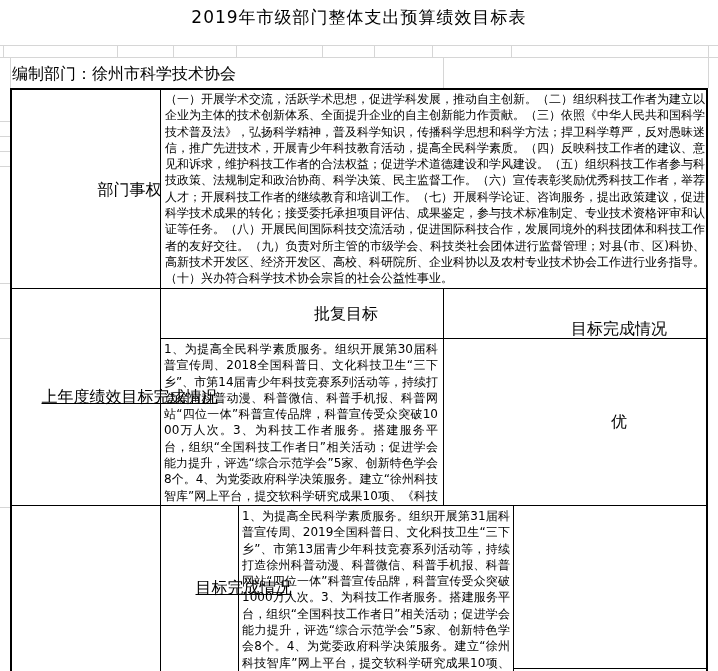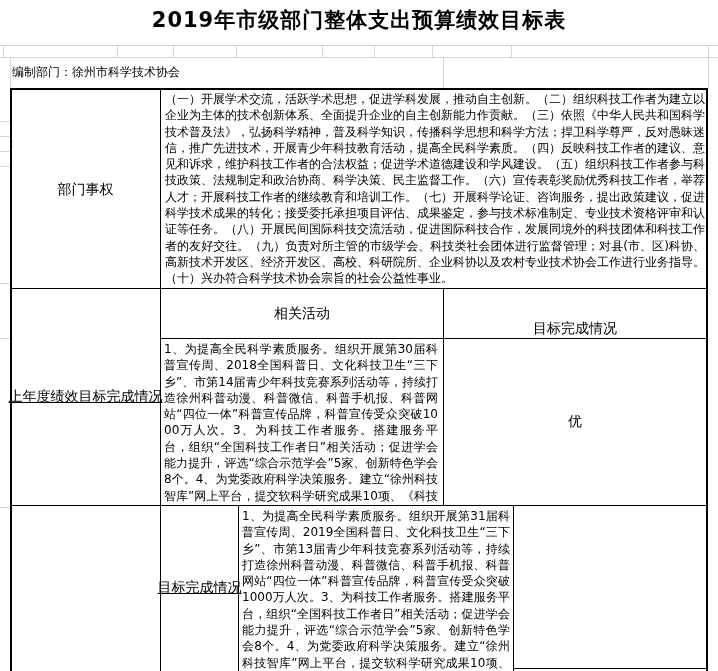--- a/index.html
+++ b/index.html
@@ -3,33 +3,33 @@
 <meta charset="utf-8">
 <style>
   html,body{margin:0;padding:0;}
   body{
     width:718px;height:671px;position:relative;background:#fff;overflow:hidden;
     font-family:"DejaVu Sans","Liberation Sans",sans-serif;color:#000;
   }
   .abs{position:absolute;}
   .title{
     position:absolute;left:0;top:6px;width:718px;text-align:center;
-    font-size:21px;font-weight:bold;letter-spacing:1px;
+    font-size:17px;font-weight:normal;letter-spacing:1px;
   }
   .prepared{
-    position:absolute;left:12px;top:64px;font-size:12px;
+    position:absolute;left:12px;top:64px;font-size:16px;
   }
   
   .gl{position:absolute;background:#d6d6d6;}
   
   .bl{position:absolute;background:#000;}
   
   .cell-center{
     position:absolute;display:flex;align-items:center;justify-content:center;
-    text-align:left;font-size:14px;line-height:15px;
+    text-align:left;font-size:16px;line-height:15px;padding-left:44px;
   }
   .cell-text{
     position:absolute;font-size:12px;line-height:16.3px;
     text-align:justify;text-justify:inter-character;overflow:hidden;
     word-break:break-all;
   }
   .nowrap{white-space:nowrap;text-decoration:underline;}
 </style>
 </head>
 <body>
@@ -77,21 +77,21 @@
 
 <div class="cell-center" style="left:11px;top:90px;width:149px;height:198px">
   <span>部门事权</span>
 </div>
 <div class="cell-text" style="left:165px;top:91px;width:540px;height:195px">（一）开展学术交流，活跃学术思想，促进学科发展，推动自主创新。（二）组织科技工作者为建立以企业为主体的技术创新体系、全面提升企业的自主创新能力作贡献。（三）依照《中华人民共和国科学技术普及法》，弘扬科学精神，普及科学知识，传播科学思想和科学方法；捍卫科学尊严，反对愚昧迷信，推广先进技术，开展青少年科技教育活动，提高全民科学素质。（四）反映科技工作者的建议、意见和诉求，维护科技工作者的合法权益；促进学术道德建设和学风建设。（五）组织科技工作者参与科技政策、法规制定和政治协商、科学决策、民主监督工作。（六）宣传表彰奖励优秀科技工作者，举荐人才；开展科技工作者的继续教育和培训工作。（七）开展科学论证、咨询服务，提出政策建议，促进科学技术成果的转化；接受委托承担项目评估、成果鉴定，参与技术标准制定、专业技术资格评审和认证等任务。（八）开展民间国际科技交流活动，促进国际科技合作，发展同境外的科技团体和科技工作者的友好交往。（九）负责对所主管的市级学会、科技类社会团体进行监督管理；对县(市、区)科协、高新技术开发区、经济开发区、高校、科研院所、企业科协以及农村专业技术协会工作进行业务指导。（十）兴办符合科学技术协会宗旨的社会公益性事业。</div>
 
 <div class="cell-center" style="left:11px;top:289px;width:149px;height:215px">
   <span class="nowrap">上年度绩效目标完成情况</span>
 </div>
 <div class="cell-center" style="left:161px;top:289px;width:282px;height:48px">
-  <span>相关活动</span>
+  <span>批复目标</span>
 </div>
 <div class="cell-center" style="left:444px;top:304px;width:262px;height:48px">
   <span>目标完成情况</span>
 </div>
 <div class="cell-text" style="left:164px;top:341px;width:274px;height:162px">1、为提高全民科学素质服务。组织开展第30届科普宣传周、2018全国科普日、文化科技卫生“三下乡”、市第14届青少年科技竞赛系列活动等，持续打造徐州科普动漫、科普微信、科普手机报、科普网站“四位一体”科普宣传品牌，科普宣传受众突破1000万人次。3、为科技工作者服务。搭建服务平台，组织“全国科技工作者日”相关活动；促进学会能力提升，评选“综合示范学会”5家、创新特色学会8个。4、为党委政府科学决策服务。建立“徐州科技智库”网上平台，提交软科学研究成果10项、《科技工作者建议》3项。</div>
 <div class="cell-center" style="left:444px;top:339px;width:262px;height:165px">
   <span>优</span>
 </div>
 
 <div class="cell-center" style="left:161px;top:506px;width:77px;height:163px">

